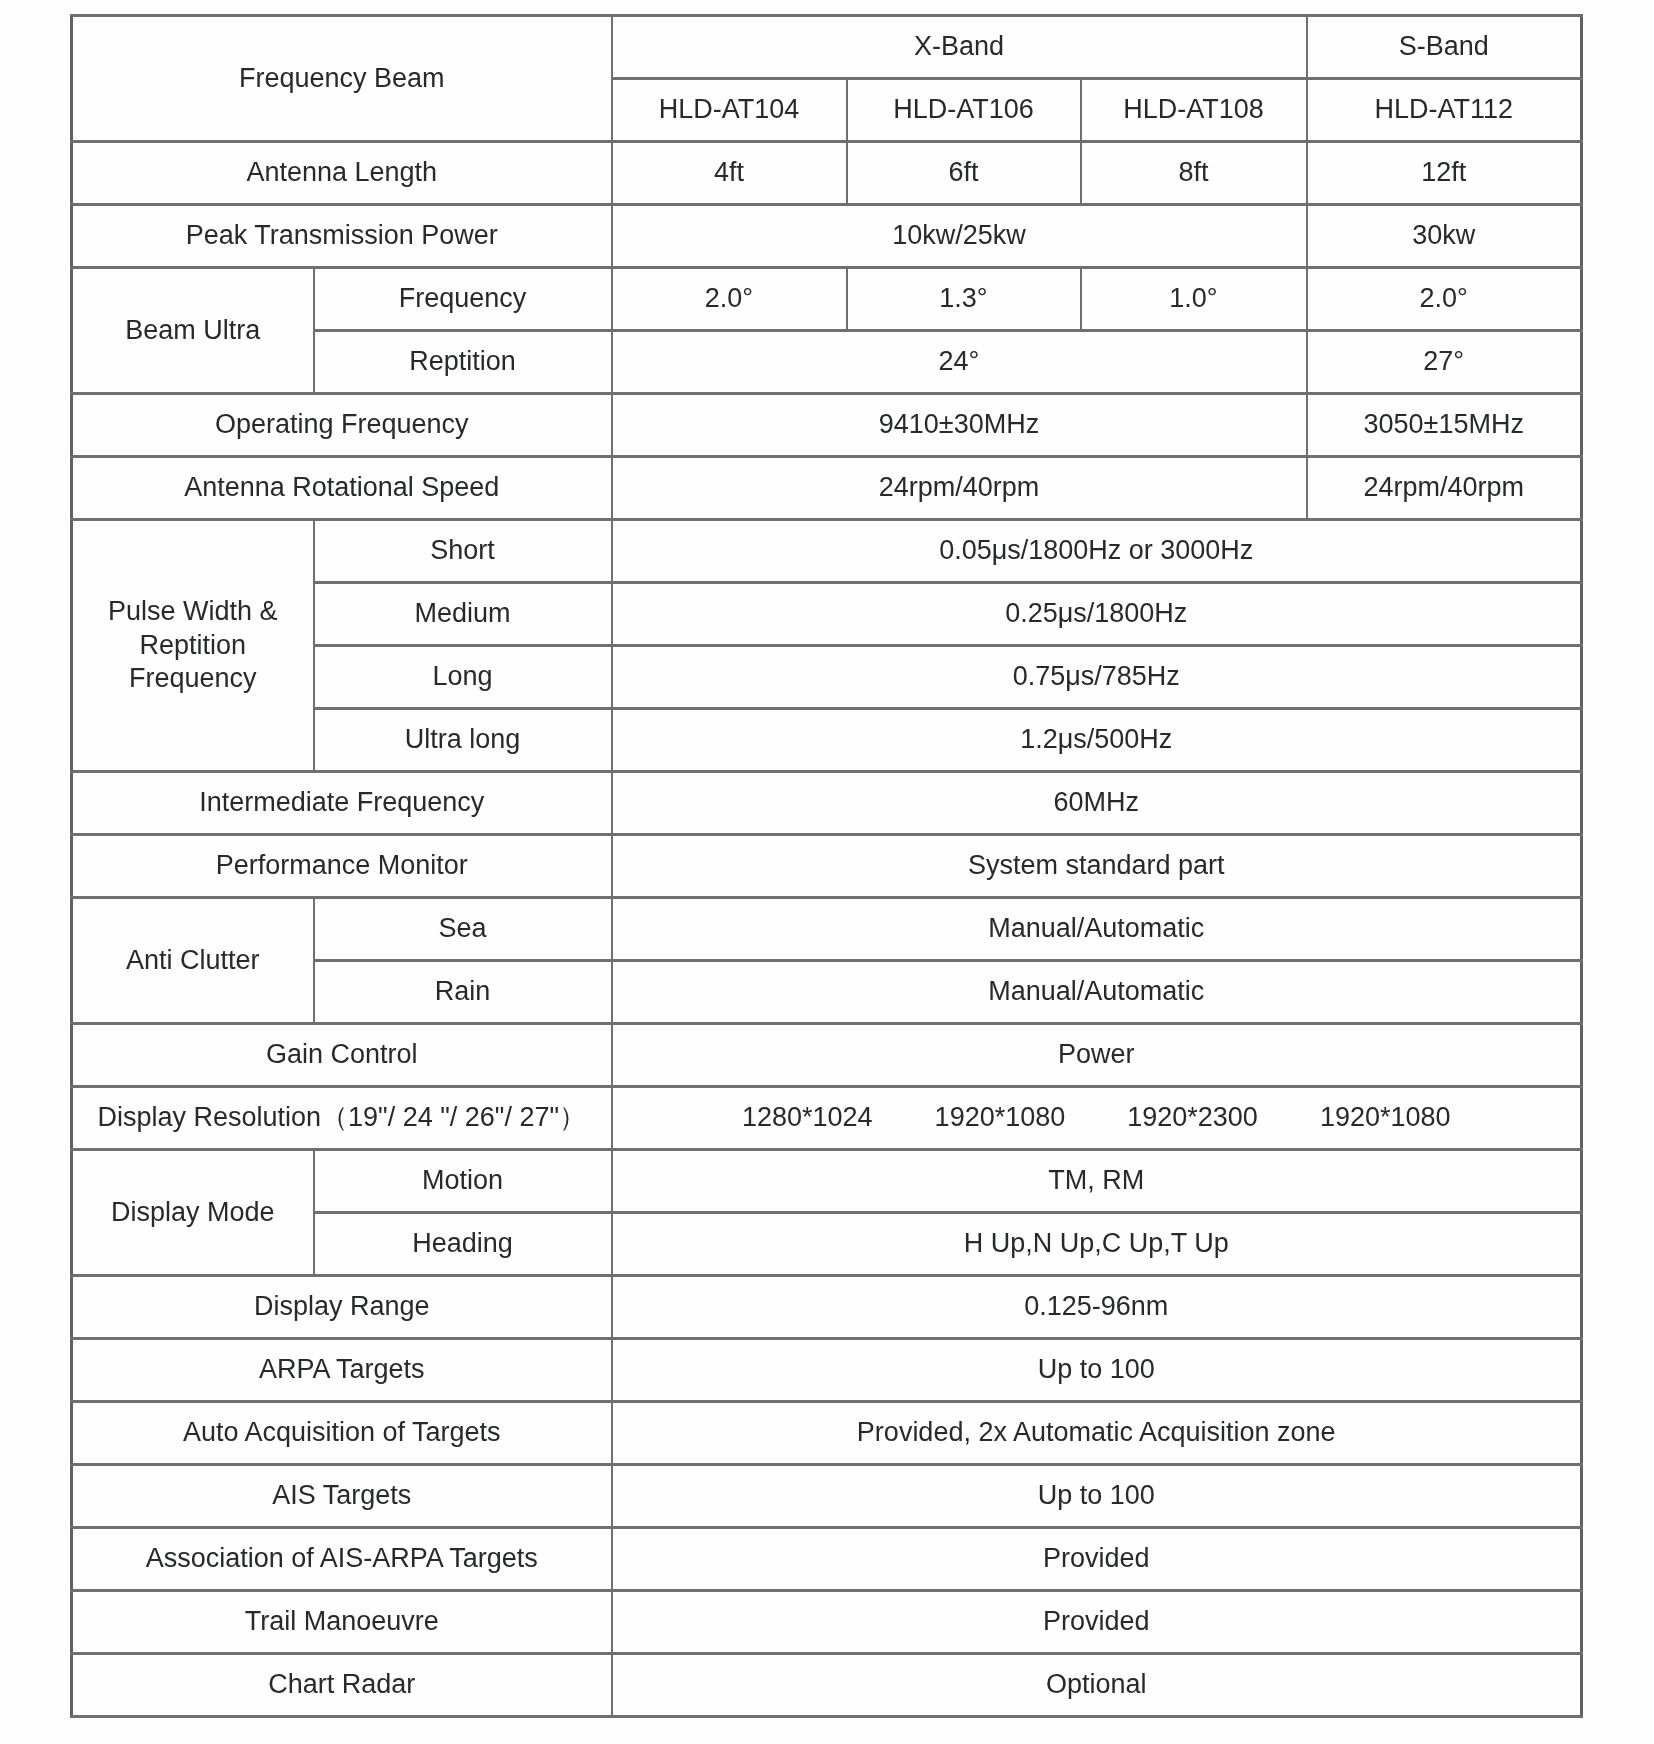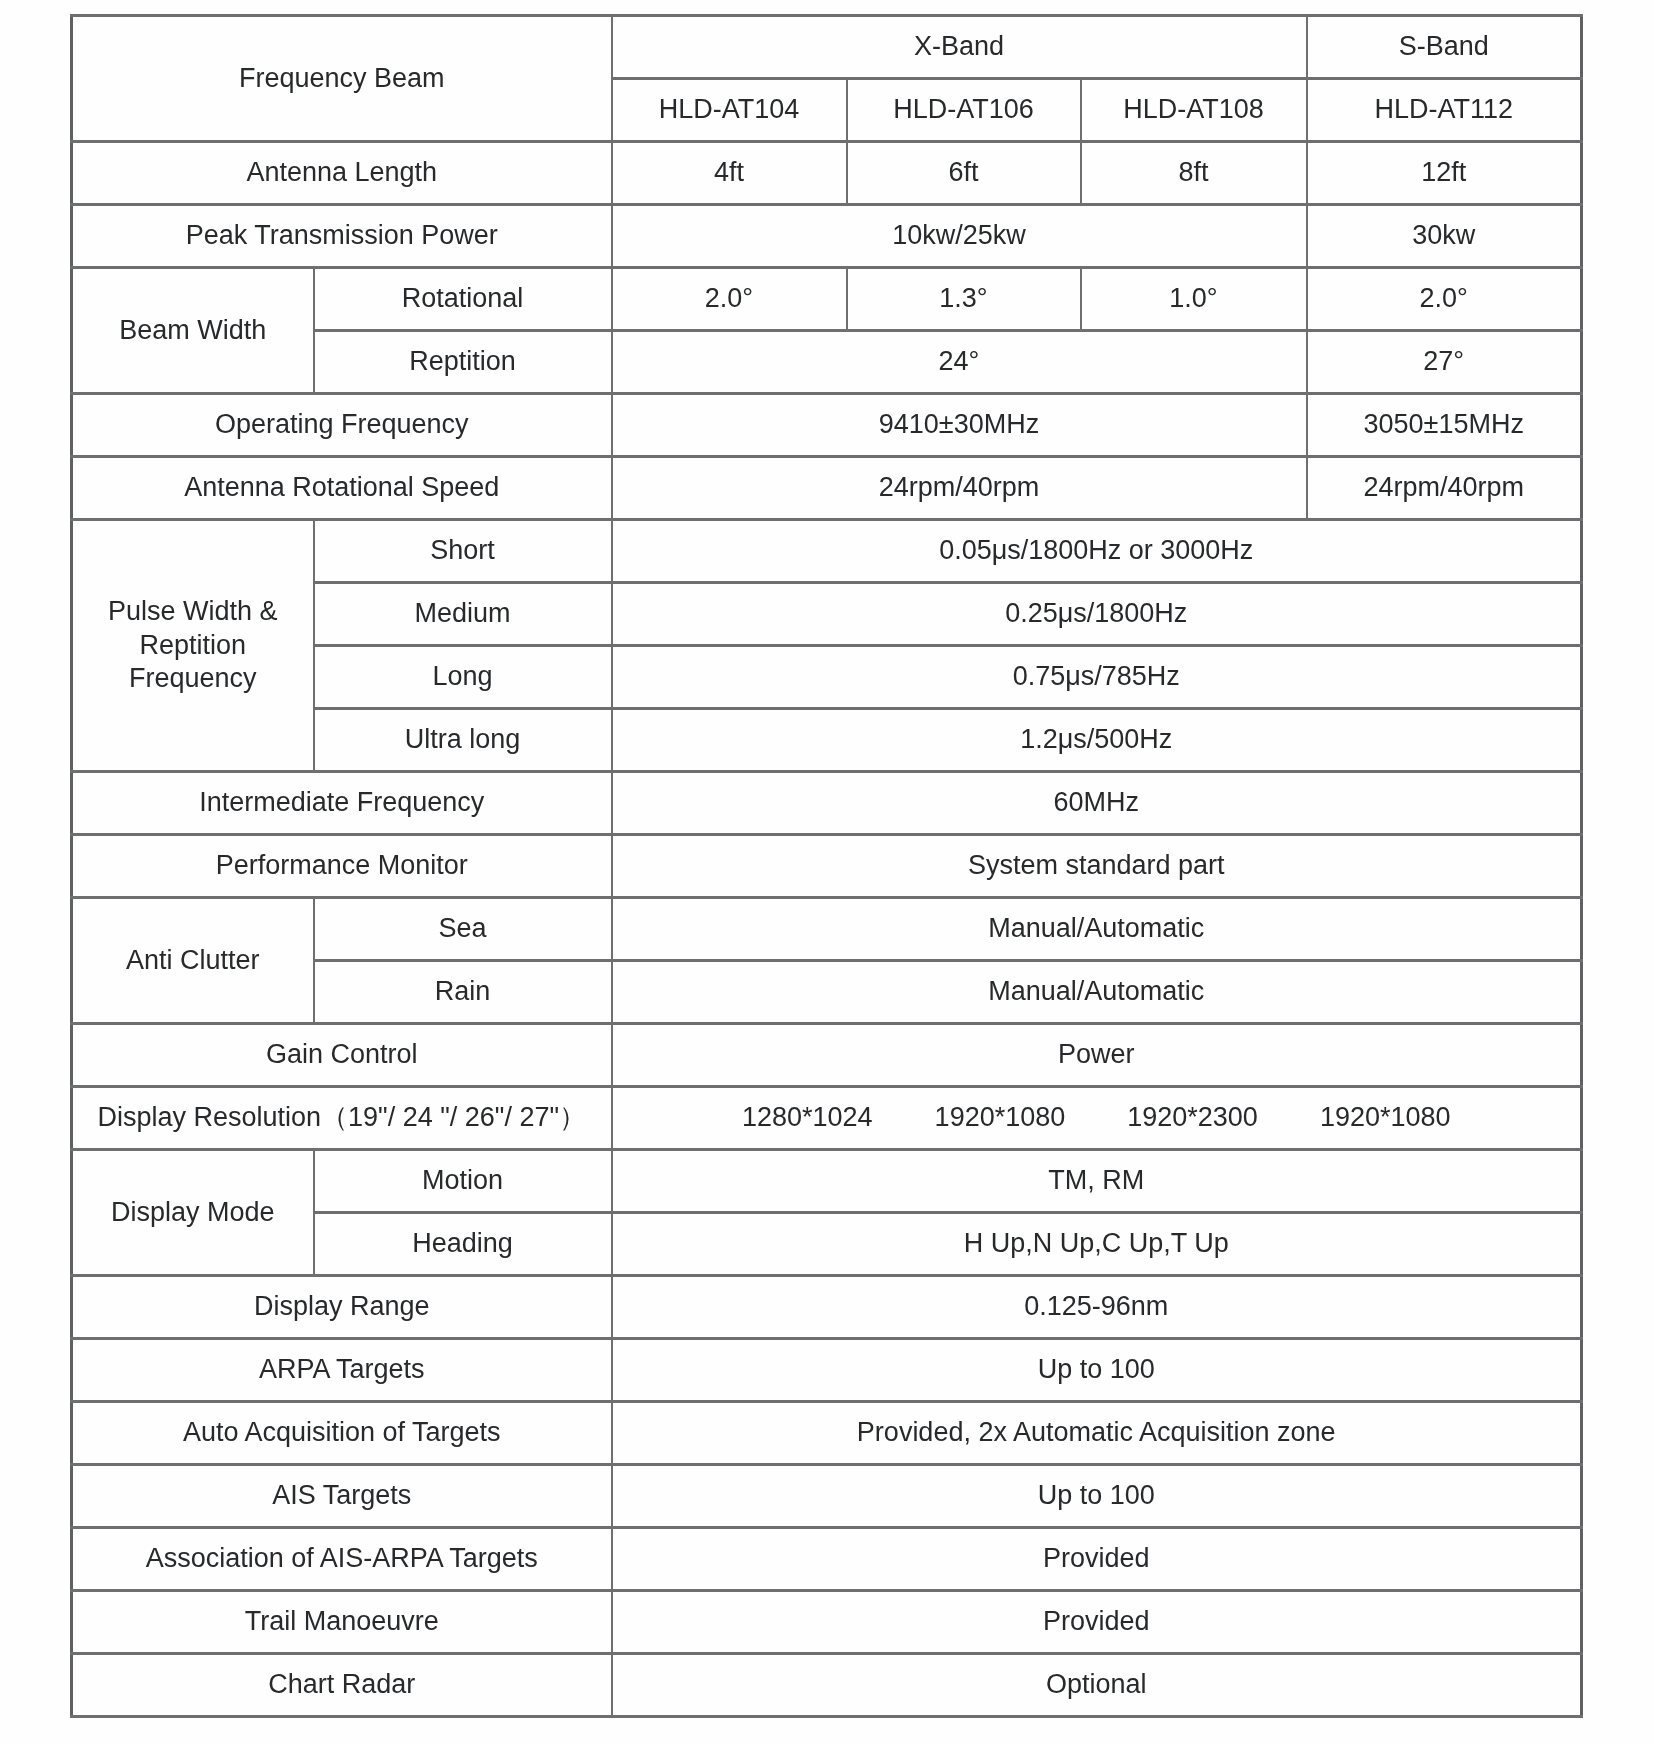--- a/index.html
+++ b/index.html
@@ -81,22 +81,22 @@
         <td>12ft</td>
       </tr>
 
       <tr>
         <td colspan="2">Peak Transmission Power</td>
         <td colspan="3">10kw/25kw</td>
         <td>30kw</td>
       </tr>
 
       <tr>
-        <td rowspan="2">Beam Width</td>
-        <td>Rotational</td>
+        <td rowspan="2">Beam Ultra</td>
+        <td>Frequency</td>
         <td>2.0°</td>
         <td>1.3°</td>
         <td>1.0°</td>
         <td>2.0°</td>
       </tr>
       <tr>
         <td>Reptition</td>
         <td colspan="3">24°</td>
         <td>27°</td>
       </tr>

